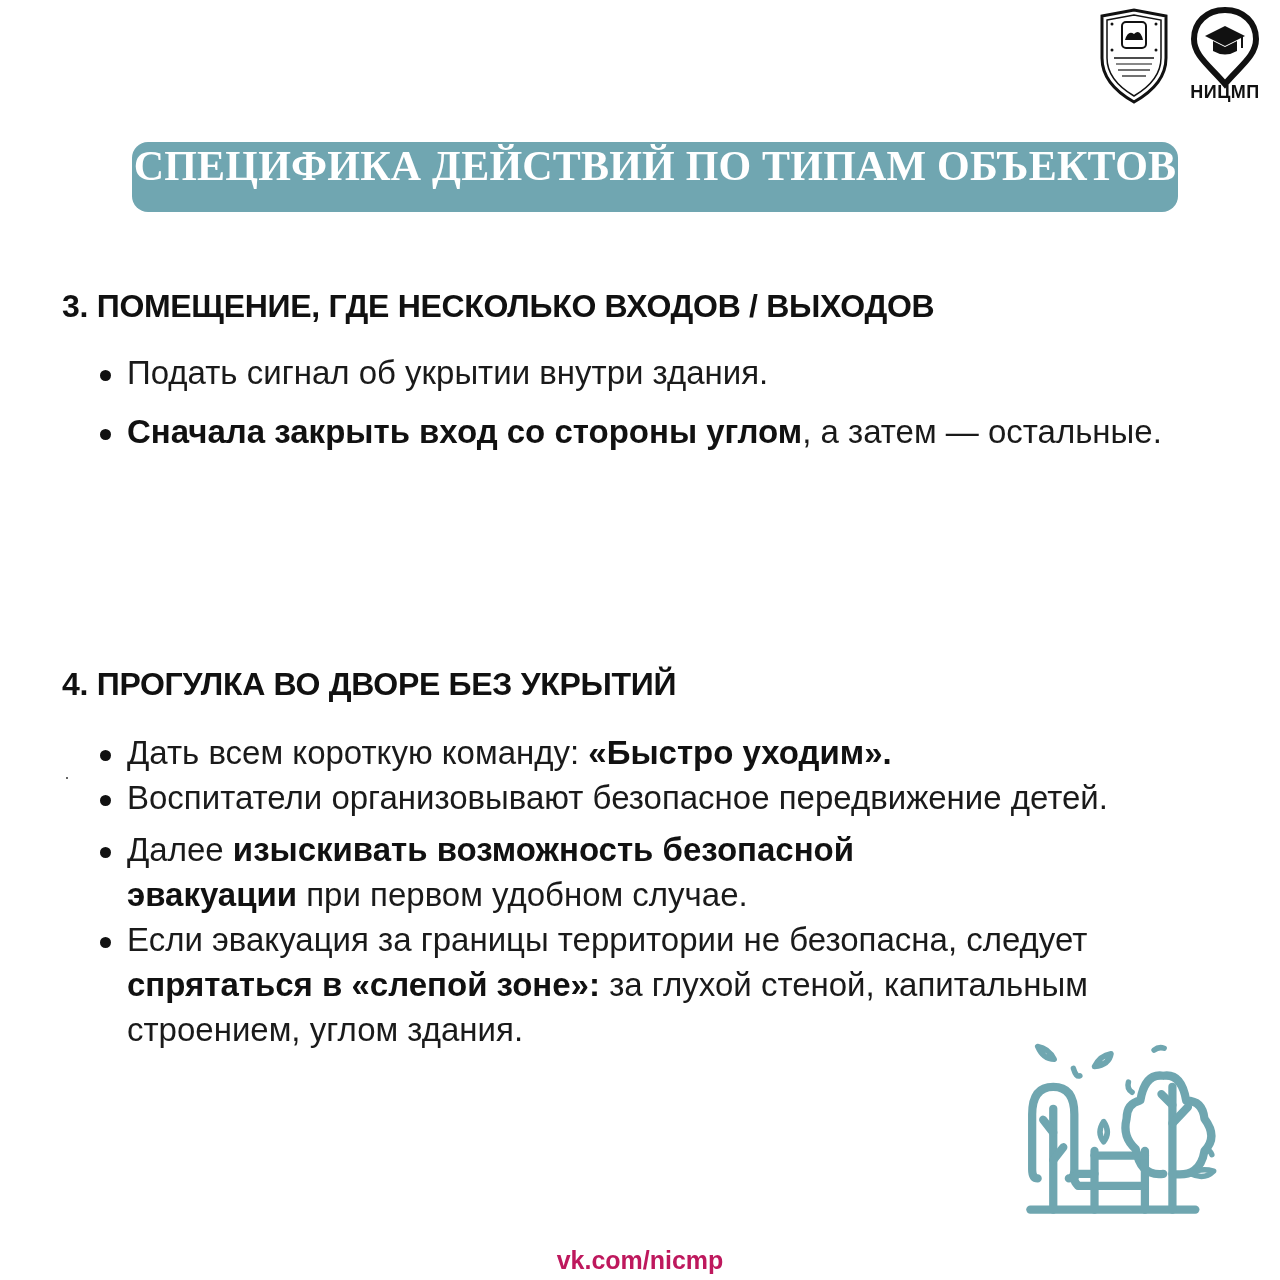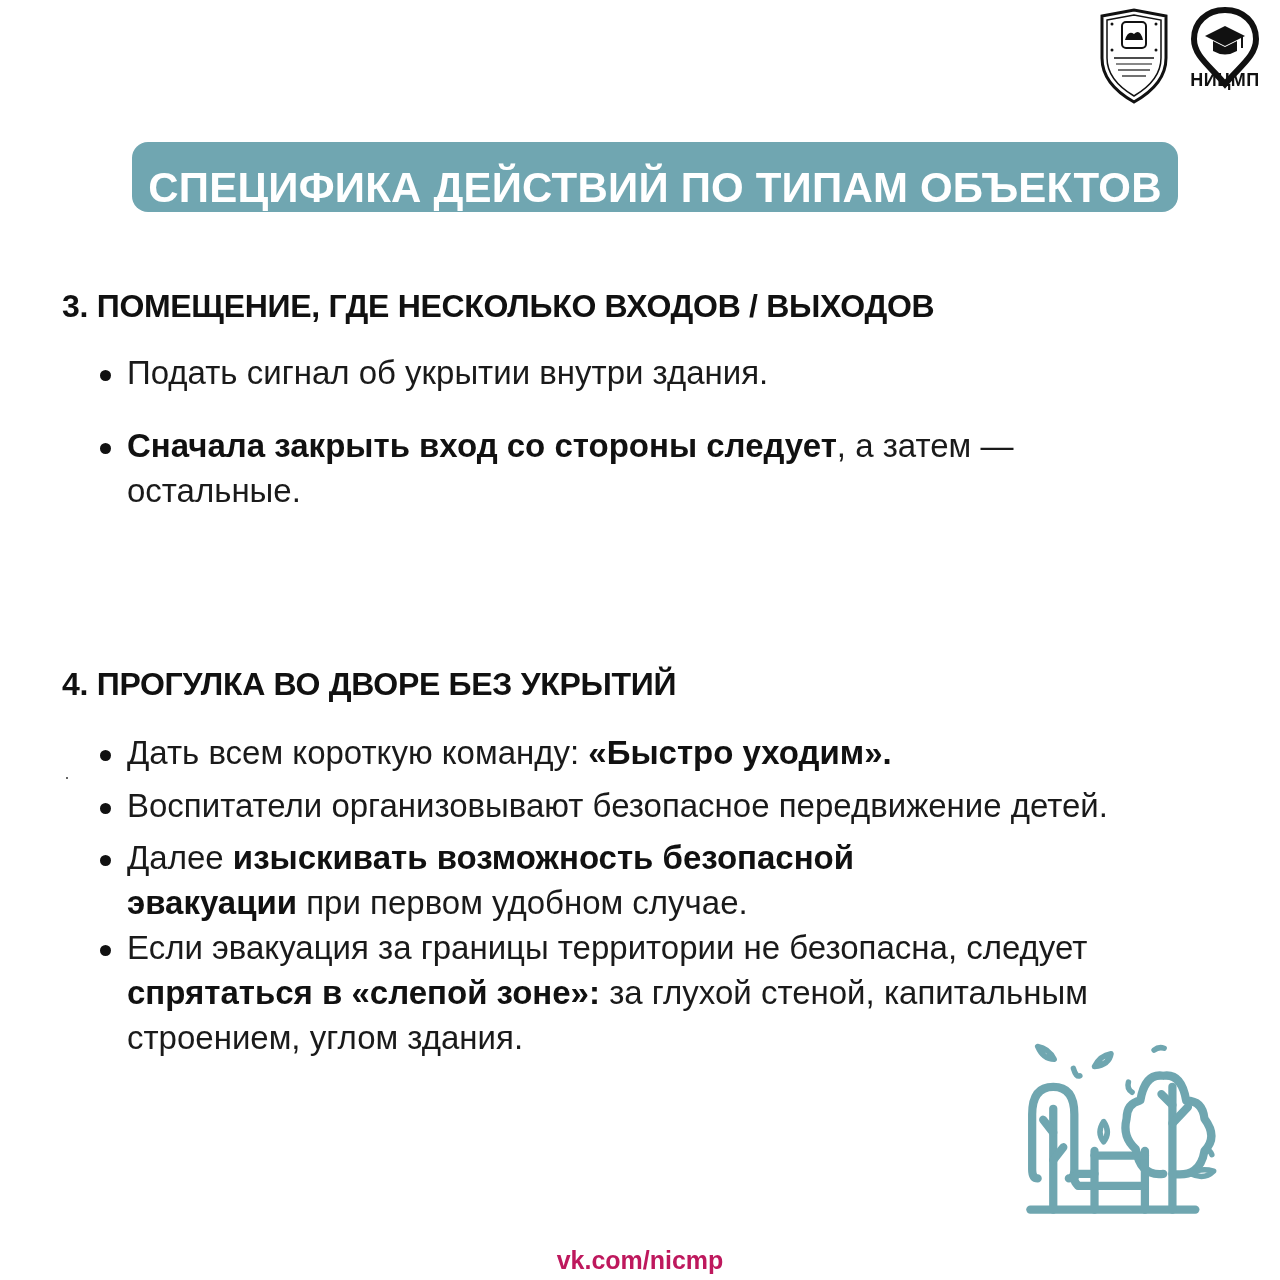--- a/index.html
+++ b/index.html
@@ -34,40 +34,41 @@
     .logo-nicmp {
       position: absolute;
       left: 86px;
       top: 0;
       width: 90px;
       height: 100px;
     }
     .logo-nicmp-text {
       position: absolute;
       left: 86px;
-      top: 64px;
+      top: 76px;
       width: 90px;
       text-align: center;
       font-weight: 700;
       font-size: 18px;
       letter-spacing: 0.5px;
       color: #111;
     }
     
     .title-banner {
       position: absolute;
       left: 132px;
       top: 142px;
       width: 1046px;
       height: 70px;
       background: #70a6b1;
       border-radius: 16px;
       display: flex;
-      align-items: flex-end;
+      align-items: flex-start;
       justify-content: center;
+      font-family: Liberation Serif, serif;
     }
     .title-text {
       color: #ffffff;
       font-weight: 700;
       font-size: 42px;
       letter-spacing: 0.2px;
       white-space: nowrap;
     }
     
     .section-heading {
@@ -160,32 +161,32 @@
     </svg>
     <div class="logo-nicmp-text">НИЦМП</div>
   </div>
 
   <div class="title-banner">
     <span class="title-text">СПЕЦИФИКА ДЕЙСТВИЙ ПО ТИПАМ ОБЪЕКТОВ</span>
   </div>
 
   <div class="section-heading" style="top:288px;">3. ПОМЕЩЕНИЕ, ГДЕ НЕСКОЛЬКО ВХОДОВ / ВЫХОДОВ</div>
   <ul class="bullet-list" style="top:350px;">
-    <li class="bullet" style="margin-bottom:28px;">
+    <li class="bullet" style="margin-bottom:14px;">
       <span>Подать сигнал об укрытии внутри здания.</span>
     </li>
     <li class="bullet" style="margin-bottom:14px;">
-      <b>Сначала закрыть вход со стороны следует</b><span>, а затем — остальные.</span>
+      <b>Сначала закрыть вход со стороны углом</b><span>, а затем — остальные.</span>
     </li>
   </ul>
 
   <div class="section-heading" style="top:666px;">4. ПРОГУЛКА ВО ДВОРЕ БЕЗ УКРЫТИЙ</div>
   <div class="stray-dot"></div>
   <ul class="bullet-list" style="top:730px;">
-    <li class="bullet" style="margin-bottom:8px;">
+    <li class="bullet" style="">
       <span>Дать всем короткую команду: </span><b>«Быстро уходим».</b>
     </li>
     <li class="bullet" style="margin-bottom:7px;">
       <span>Воспитатели организовывают безопасное передвижение детей.</span>
     </li>
     <li class="bullet" style="width:860px;">
       <span>Далее </span><b>изыскивать возможность безопасной эвакуации</b><span> при первом удобном случае.</span>
     </li>
     <li class="bullet" style="margin-bottom:14px; width:1010px;">
       <span>Если эвакуация за границы территории не безопасна, следует </span><b>спрятаться в «слепой зоне»:</b><span> за глухой стеной, капитальным строением, углом здания.</span>

